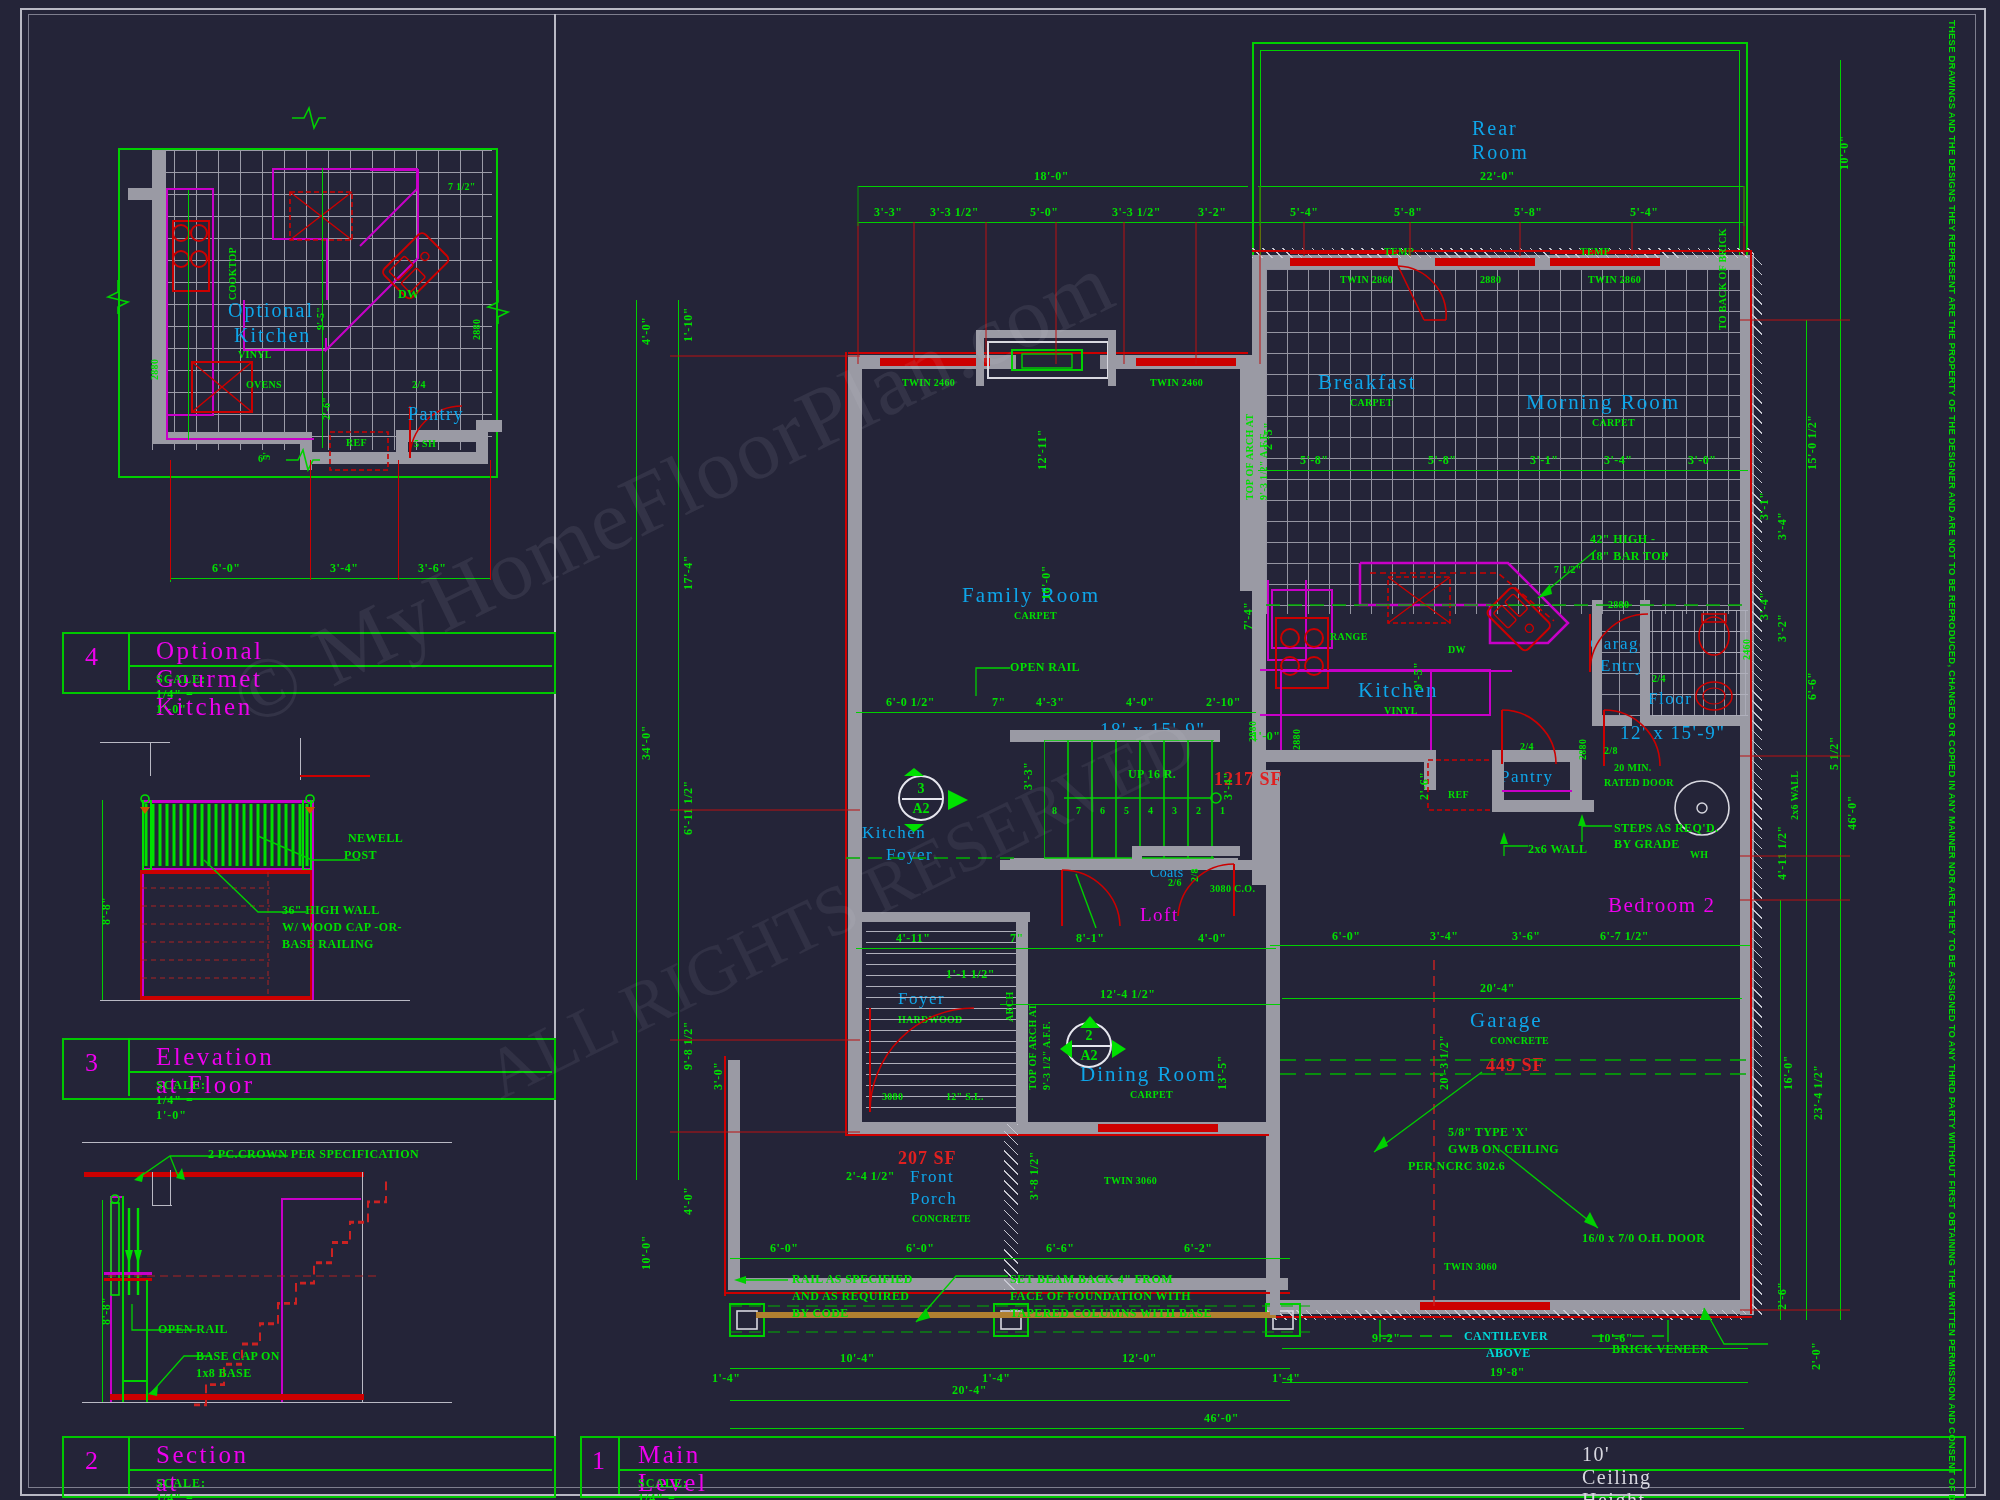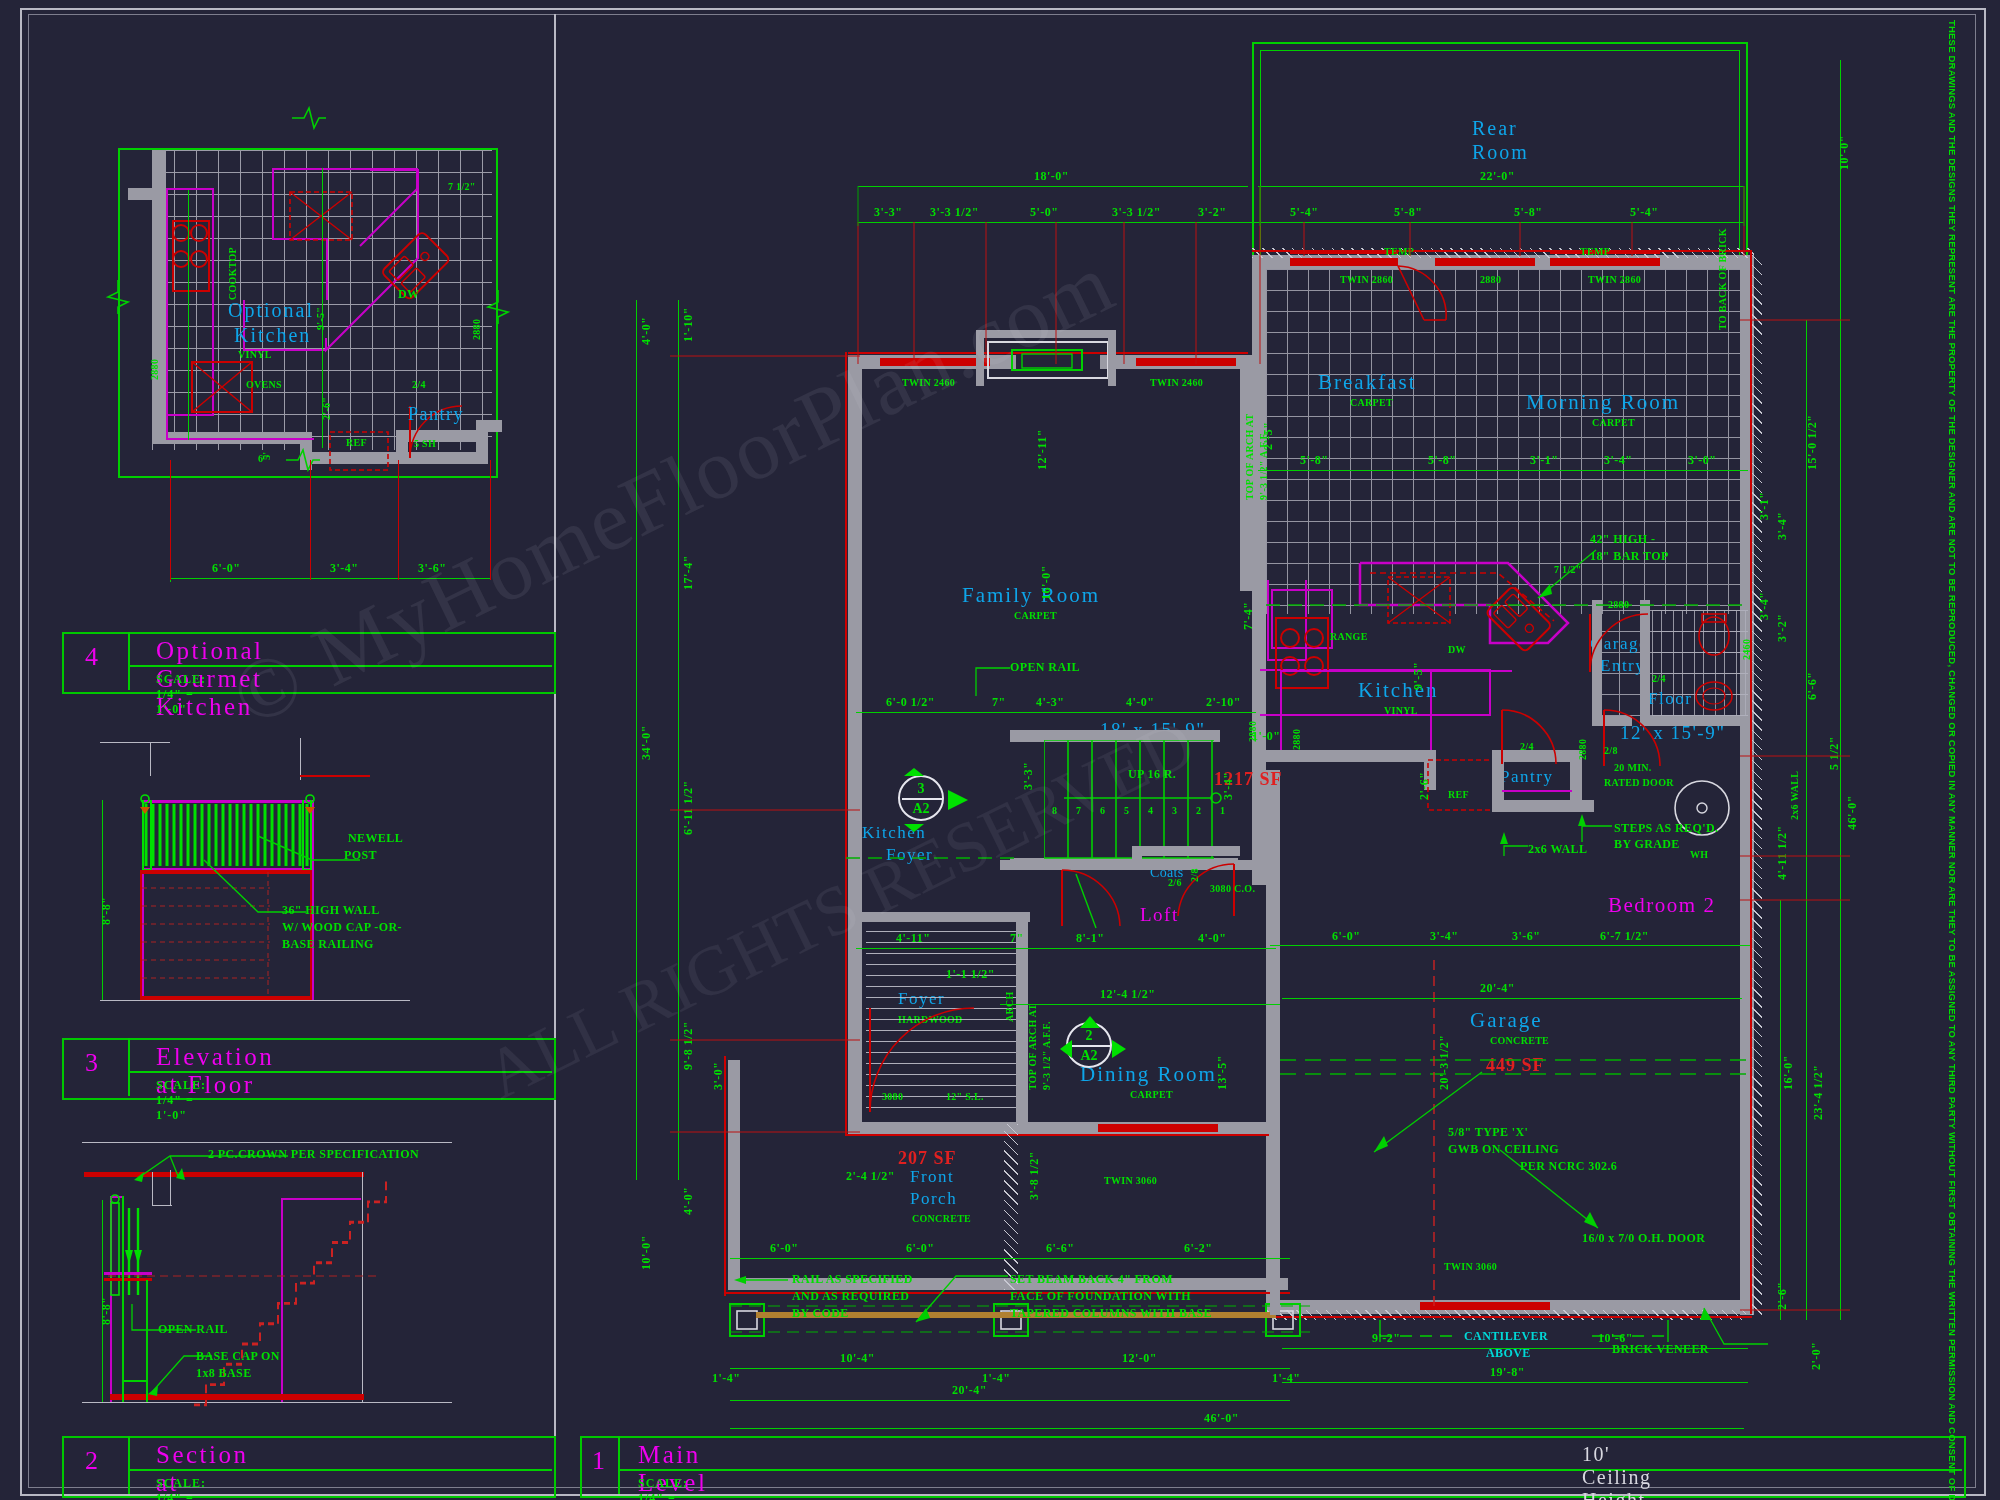--- a/index.html
+++ b/index.html
@@ -631,21 +631,21 @@
     <svg style="position:absolute;left:1430px;top:960px;width:10px;height:350px;">
       <line x1="4" y1="0" x2="4" y2="348" stroke="#cc2222" stroke-width="1.4" stroke-dasharray="10,6"></line>
     </svg>
     <div class="txt tg note" style="left:1582px;top:1232px;">16/0 x 7/0 O.H. DOOR</div>
     <svg style="position:absolute;left:1500px;top:1140px;width:110px;height:100px;">
       <polyline points="0,10 98,88" fill="none" stroke="#00d000" stroke-width="1.3"></polyline>
       <polygon points="98,88 84,82 90,72" fill="#00d000"></polygon>
     </svg>
     <div class="txt tg note" style="left:1448px;top:1126px;">5/8" TYPE 'X'</div>
     <div class="txt tg note" style="left:1448px;top:1143px;">GWB ON CEILING</div>
-    <div class="txt tg note" style="left:1520px;top:1160px;">PER NCRC 302.6</div>
+    <div class="txt tg note" style="left:1408px;top:1160px;">PER NCRC 302.6</div>
     <svg style="position:absolute;left:1370px;top:1068px;width:120px;height:90px;">
       <polyline points="112,4 4,84" fill="none" stroke="#00d000" stroke-width="1.3"></polyline>
       <polygon points="4,84 18,78 14,68" fill="#00d000"></polygon>
     </svg>
 
     <div class="ln grey" style="left:1270px;top:795px;width:10px;height:520px;"></div>
     <div class="ln grey" style="left:1000px;top:860px;width:270px;height:10px;"></div>
     <div class="ln grey" style="left:1592px;top:600px;width:10px;height:120px;"></div>
     <div class="ln grey" style="left:1640px;top:600px;width:10px;height:126px;"></div>
     <div class="ln grey" style="left:1640px;top:716px;width:108px;height:10px;"></div>

